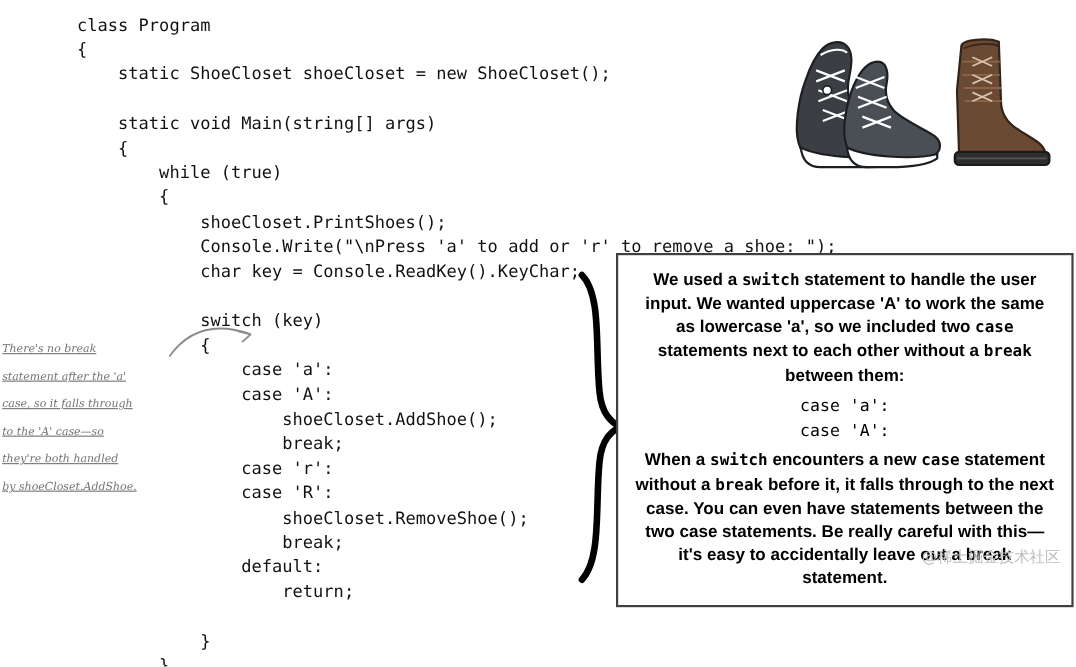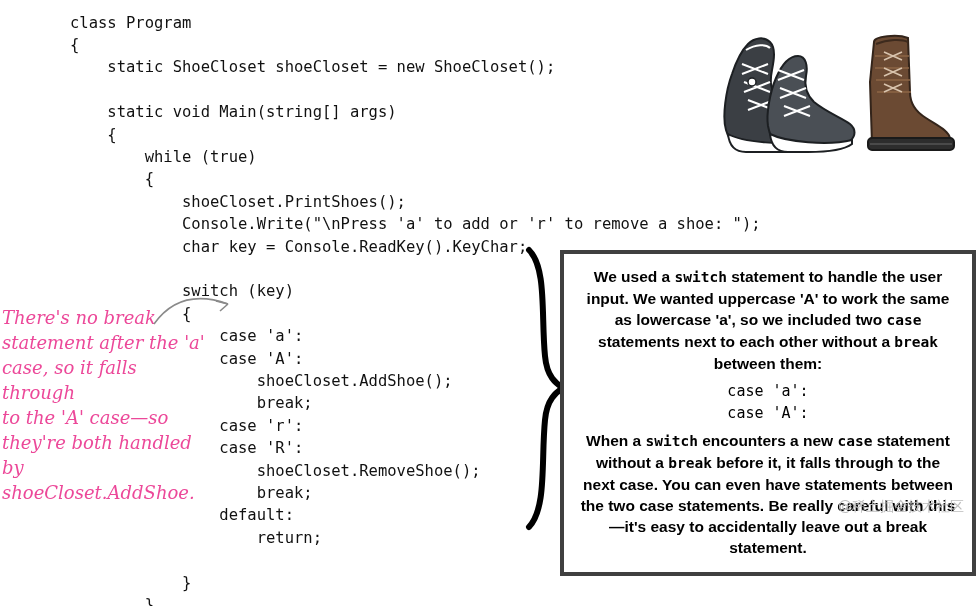--- a/index.html
+++ b/index.html
@@ -34,39 +34,40 @@
   }
 
   
   .handwritten {
     position: absolute;
     left: 2px;
     top: 305px;
     width: 210px;
     font-family: "DejaVu Serif", serif;
     font-style: italic;
-    font-size: 18px;
+    font-size: 10px;
     line-height: 25px;
-    color: #ec4899;
+    color: #737373;
     white-space: pre-line;
+    text-decoration: underline;
   }
   .arrow-svg {
     position: absolute;
     left: 150px;
     top: 288px;
   }
 
   
   .callout {
     position: absolute;
     left: 560px;
-    top: 250px;
+    top: 230px;
     width: 416px;
     box-sizing: border-box;
-    border: 4px solid #404040;
+    border: 2px solid #404040;
     background: #ffffff;
     padding: 12px 14px 12px 14px;
     font-size: 15.5px;
     line-height: 21px;
     color: #000000;
     font-weight: bold;
     text-align: center;
   }
   .callout p {
     margin: 0 0 2px 0;

